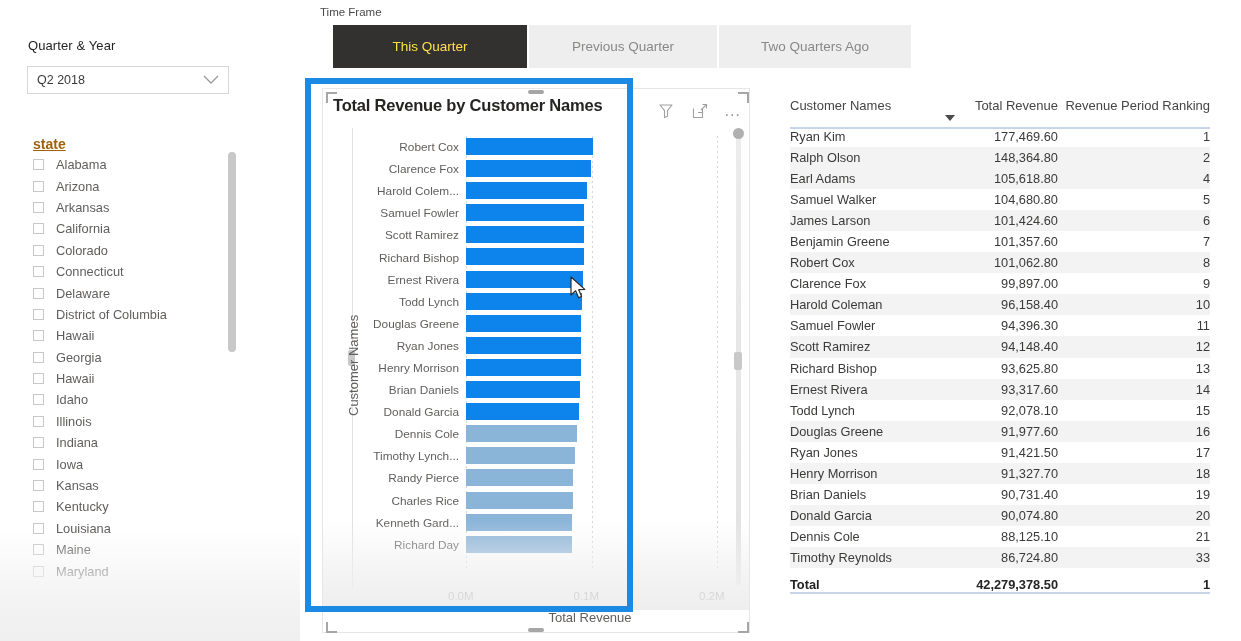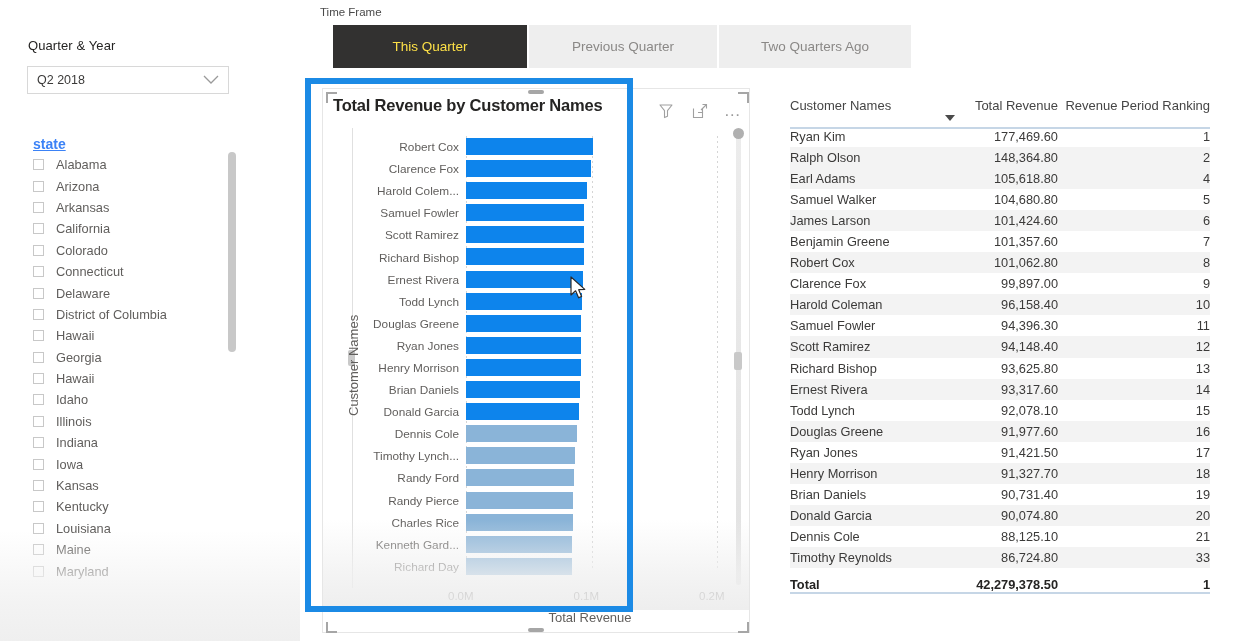--- a/index.html
+++ b/index.html
@@ -16,21 +16,21 @@
   
   #left-pane{left:0;top:0;width:300px;height:641px;background:#ffffff;}
   #qy-label{left:28px;top:38px;font-size:13px;font-weight:normal;color:#252423;letter-spacing:.1px;}
   #qy-select{
     left:27px;top:66px;width:202px;height:28px;
     border:1px solid #d8d8d8;background:#fff;box-sizing:border-box;
     display:flex;align-items:center;
   }
   #qy-select .val{font-size:12.5px;color:#3b3a39;padding-left:9px;flex:1;}
   #qy-select .chev{padding-right:9px;line-height:0;}
-  #state-label{left:33px;top:136px;font-size:14px;font-weight:bold;color:#3b82f6;text-decoration:underline;}
+  #state-label{left:33px;top:136px;font-size:14px;font-weight:bold;color:#a16207;text-decoration:underline;}
   #state-list{left:28px;top:154px;width:210px;height:410px;}
   .state-row{height:21.4px;display:flex;align-items:center;}
   .cbx{
     width:11px;height:11px;border:1px solid #c8c8c8;background:#fff;
     margin-left:5px;margin-right:12px;box-sizing:border-box;flex:none;
   }
   .state-name{font-size:12.8px;color:#605e5c;white-space:nowrap;}
   #state-scrollbar{left:228px;top:152px;width:8px;height:200px;background:#c8c8c8;border-radius:4px;}
   #left-fade{left:0;top:530px;width:300px;height:111px;
     background:linear-gradient(to bottom, rgba(255,255,255,0) 0%, #f3f3f3 65%, #efefef 100%);}
@@ -345,26 +345,20 @@
         <div class="bar" style="width: 110.597px; background: rgb(138, 180, 216);"></div>
       </div>
     </div>
     <div class="brow">
       <div class="blabel">Timothy Lynch...</div>
       <div class="bwrap">
         <div class="bar" style="width: 108.84px; background: rgb(138, 180, 216);"></div>
       </div>
     </div>
     <div class="brow">
-      <div class="blabel">Randy Ford</div>
-      <div class="bwrap">
-        <div class="bar" style="width: 107.93px; background: rgb(138, 180, 216);"></div>
-      </div>
-    </div>
-    <div class="brow">
       <div class="blabel">Randy Pierce</div>
       <div class="bwrap">
         <div class="bar" style="width: 107.302px; background: rgb(138, 180, 216);"></div>
       </div>
     </div>
     <div class="brow">
       <div class="blabel">Charles Rice</div>
       <div class="bwrap">
         <div class="bar" style="width: 106.675px; background: rgb(138, 180, 216);"></div>
       </div>

